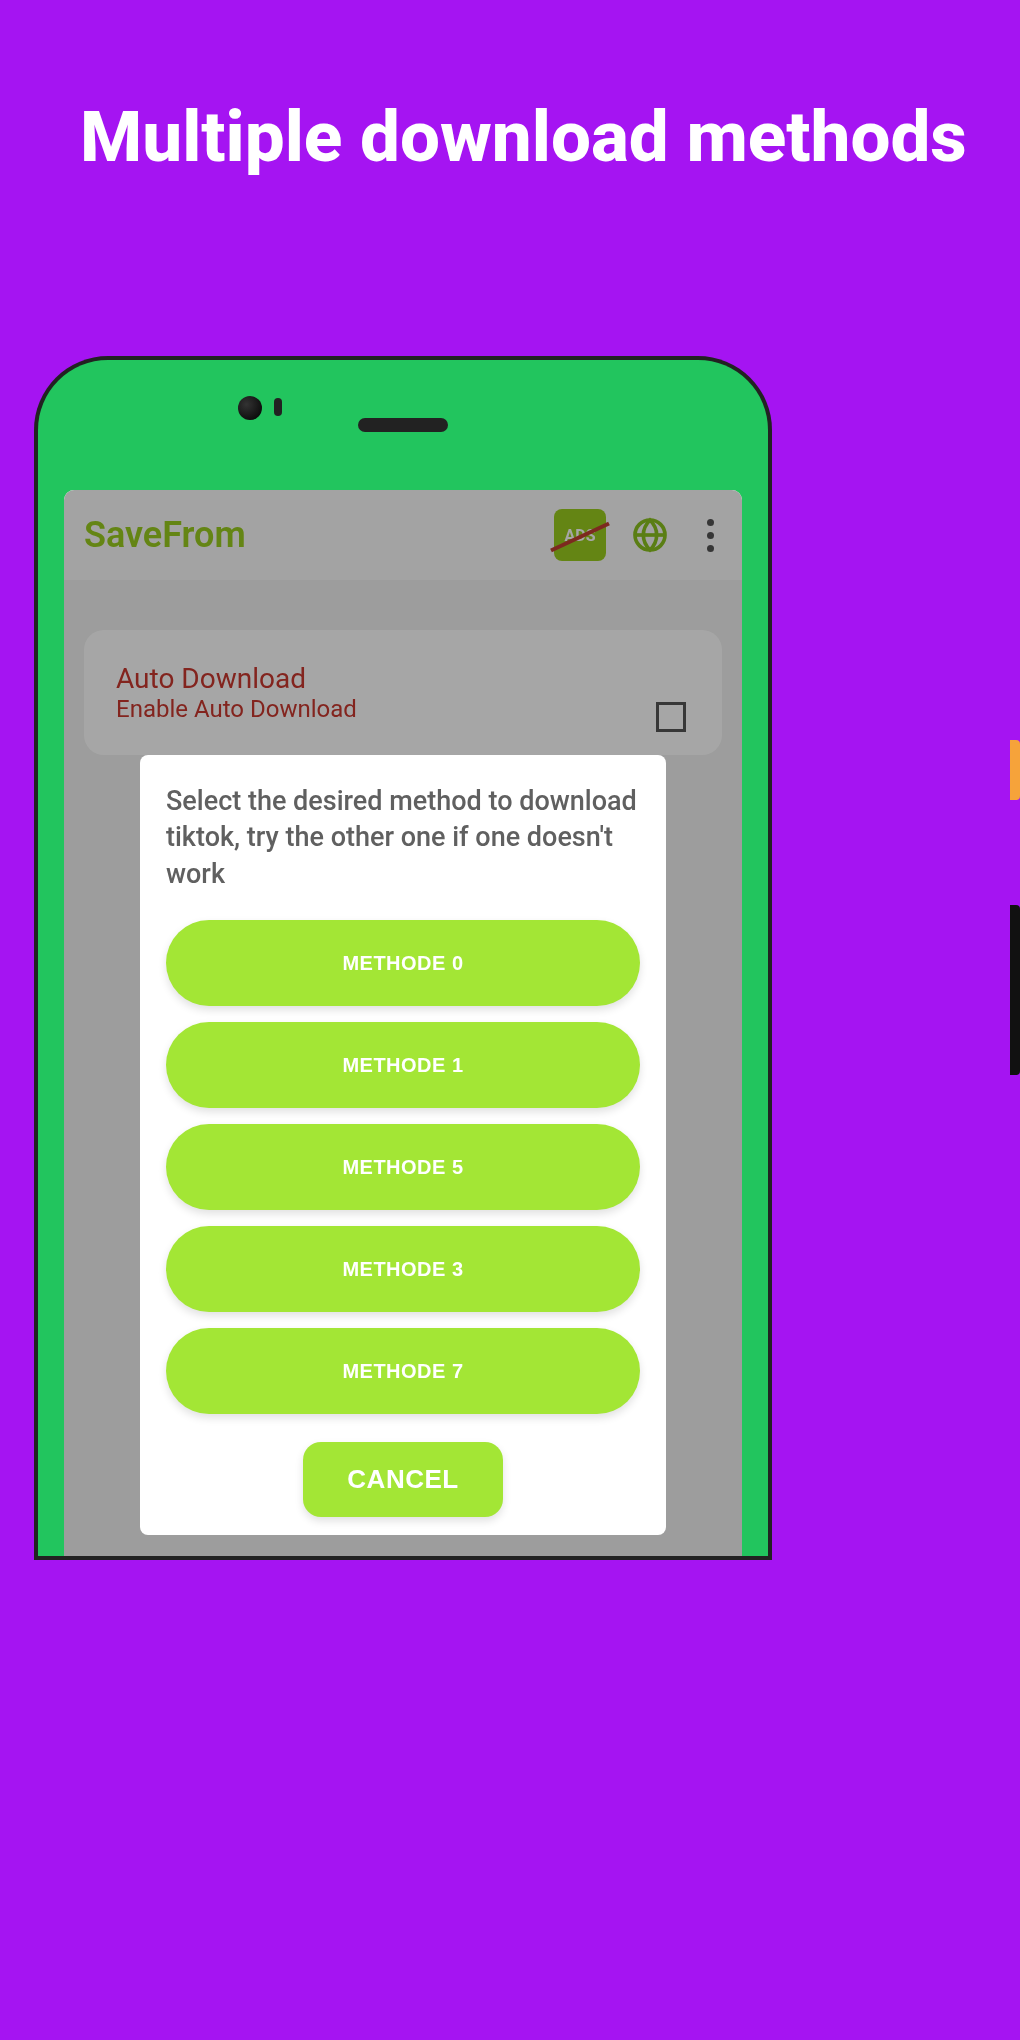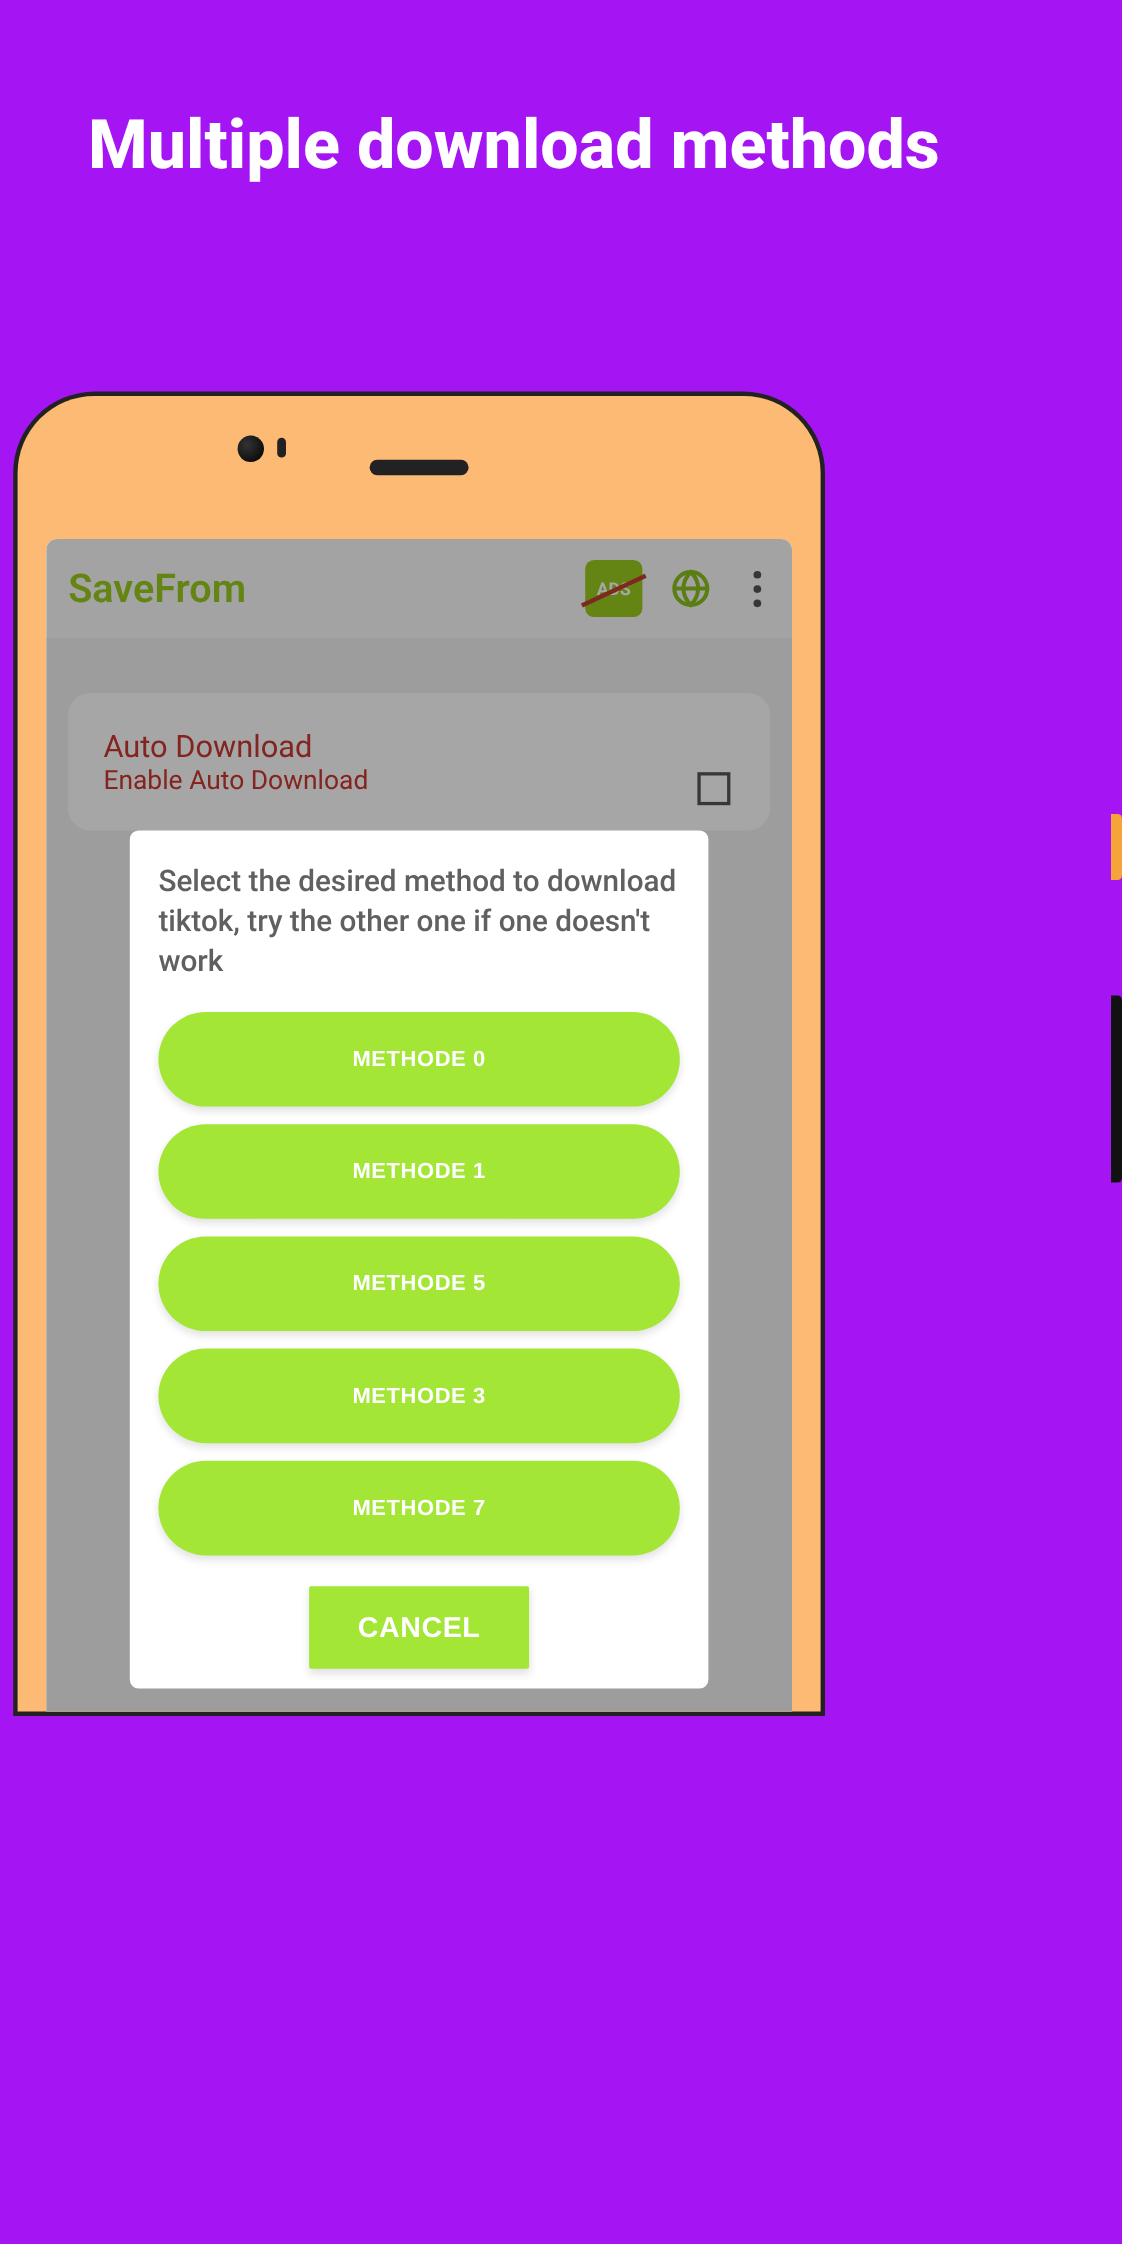--- a/index.html
+++ b/index.html
@@ -9,31 +9,31 @@
     background: #A514F2;
     font-family: -apple-system, BlinkMacSystemFont, 'Segoe UI', Roboto, sans-serif;
     overflow: hidden;
     position: relative;
   }
   .promo-title {
     position: absolute;
     top: 100px;
     left: 80px;
     color: #fff;
-    font-size: 62px;
+    font-size: 71px;
     font-weight: 800;
     line-height: 1.05;
   }
   .phone {
     position: absolute;
     top: 360px;
-    left: 16px;
+    left: 38px;
     width: 730px;
     height: 1196px;
-    background: #fdba74;
+    background: #22c55e;
     border-radius: 70px 70px 0 0;
     box-shadow: 0 0 0 4px #222;
   }
   .phone-top {
     position: relative;
     height: 130px;
     display: flex;
     align-items: center;
     justify-content: center;
   }
@@ -194,21 +194,21 @@
   }
   .cancel-wrap {
     display: flex;
     justify-content: center;
     margin-top: 12px;
   }
   .cancel-btn {
     background: #A3E635;
     color: #fff;
     border: none;
-    border-radius: 2px;
+    border-radius: 18px;
     padding: 22px 44px;
     font-size: 26px;
     font-weight: 700;
     letter-spacing: 0.5px;
     box-shadow: 0 4px 8px rgba(0,0,0,0.12);
     cursor: pointer;
   }
   
   .side-btn {
     position: absolute;

